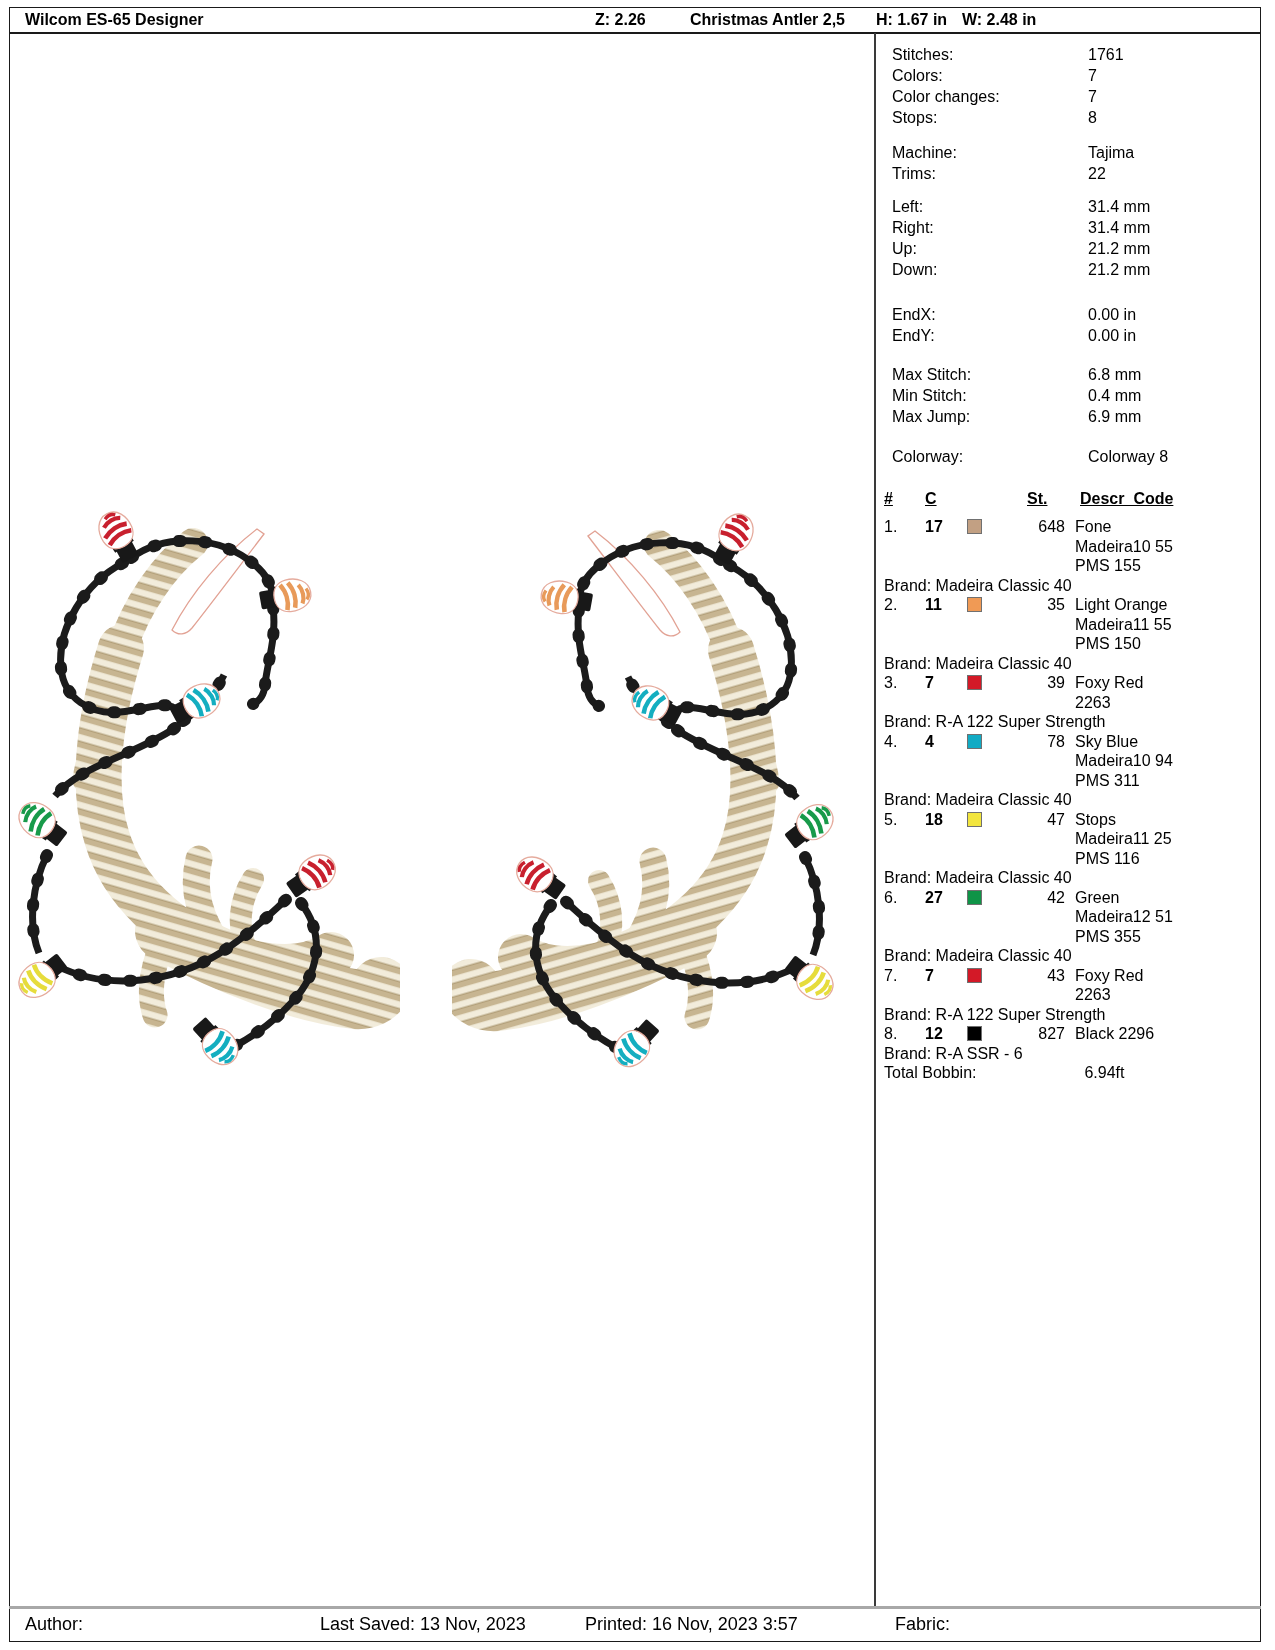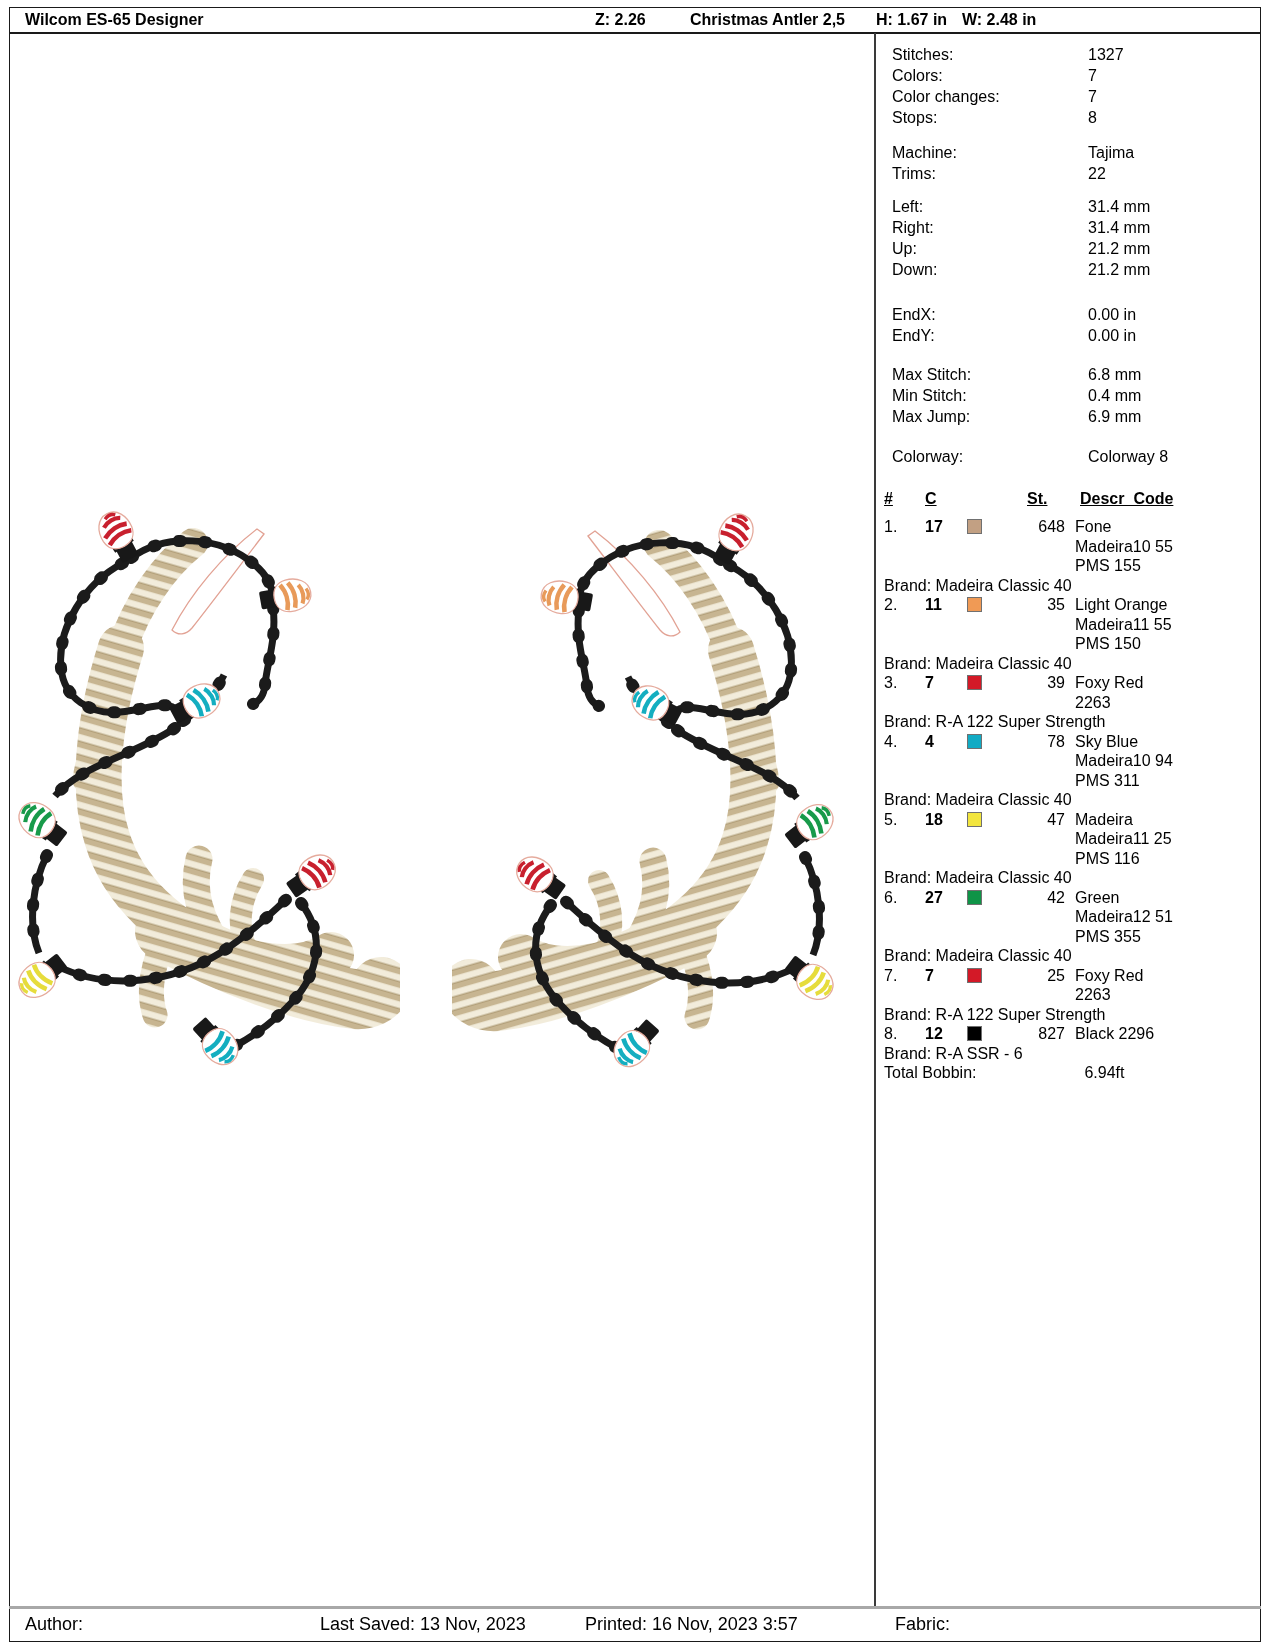--- a/index.html
+++ b/index.html
@@ -47,21 +47,21 @@
 <div class="hdr-text" style="left:690px">Christmas Antler 2,5</div>
 <div class="hdr-text" style="left:876px">H: 1.67 in</div>
 <div class="hdr-text" style="left:962px">W: 2.48 in</div>
 
 <div class="ftr-text" style="left:25px">Author:</div>
 <div class="ftr-text" style="left:320px">Last Saved: 13 Nov, 2023</div>
 <div class="ftr-text" style="left:585px">Printed: 16 Nov, 2023  3:57</div>
 <div class="ftr-text" style="left:895px">Fabric:</div>
 
 <div class="panel">
-  <div class="stat"><span class="lbl">Stitches:</span><span>1327</span></div>
+  <div class="stat"><span class="lbl">Stitches:</span><span>1761</span></div>
   <div class="stat"><span class="lbl">Colors:</span><span>7</span></div>
   <div class="stat"><span class="lbl">Color changes:</span><span>7</span></div>
   <div class="stat"><span class="lbl">Stops:</span><span>8</span></div>
   <div class="stat gap14"><span class="lbl">Machine:</span><span>Tajima</span></div>
   <div class="stat"><span class="lbl">Trims:</span><span>22</span></div>
   <div class="stat gap12"><span class="lbl">Left:</span><span>31.4 mm</span></div>
   <div class="stat"><span class="lbl">Right:</span><span>31.4 mm</span></div>
   <div class="stat"><span class="lbl">Up:</span><span>21.2 mm</span></div>
   <div class="stat"><span class="lbl">Down:</span><span>21.2 mm</span></div>
   <div class="stat gap24"><span class="lbl">EndX:</span><span>0.00 in</span></div>
@@ -129,21 +129,21 @@
         </span>
     </div>
     <div class="brand">Brand: Madeira Classic 40</div>
 
     <div class="crow h3">
       <span class="c-num">5.</span>
       <span class="c-c">18</span>
       <span class="c-sw" style="background-color: rgb(242, 229, 62);"></span>
       <span class="c-st">47</span>
       <span class="c-desc">
-          <div>Madeira</div>
+          <div>Stops</div>
           <div>Madeira11 25</div>
           <div>PMS 116</div>
         </span>
     </div>
     <div class="brand">Brand: Madeira Classic 40</div>
 
     <div class="crow h3">
       <span class="c-num">6.</span>
       <span class="c-c">27</span>
       <span class="c-sw" style="background-color: rgb(15, 148, 71);"></span>
@@ -153,21 +153,21 @@
           <div>Madeira12 51</div>
           <div>PMS 355</div>
         </span>
     </div>
     <div class="brand">Brand: Madeira Classic 40</div>
 
     <div class="crow h2">
       <span class="c-num">7.</span>
       <span class="c-c">7</span>
       <span class="c-sw" style="background-color: rgb(211, 25, 39);"></span>
-      <span class="c-st">25</span>
+      <span class="c-st">43</span>
       <span class="c-desc">
           <div>Foxy Red</div>
           <div>2263</div>
         </span>
     </div>
     <div class="brand">Brand: R-A 122 Super Strength</div>
 
     <div class="crow h1">
       <span class="c-num">8.</span>
       <span class="c-c">12</span>

